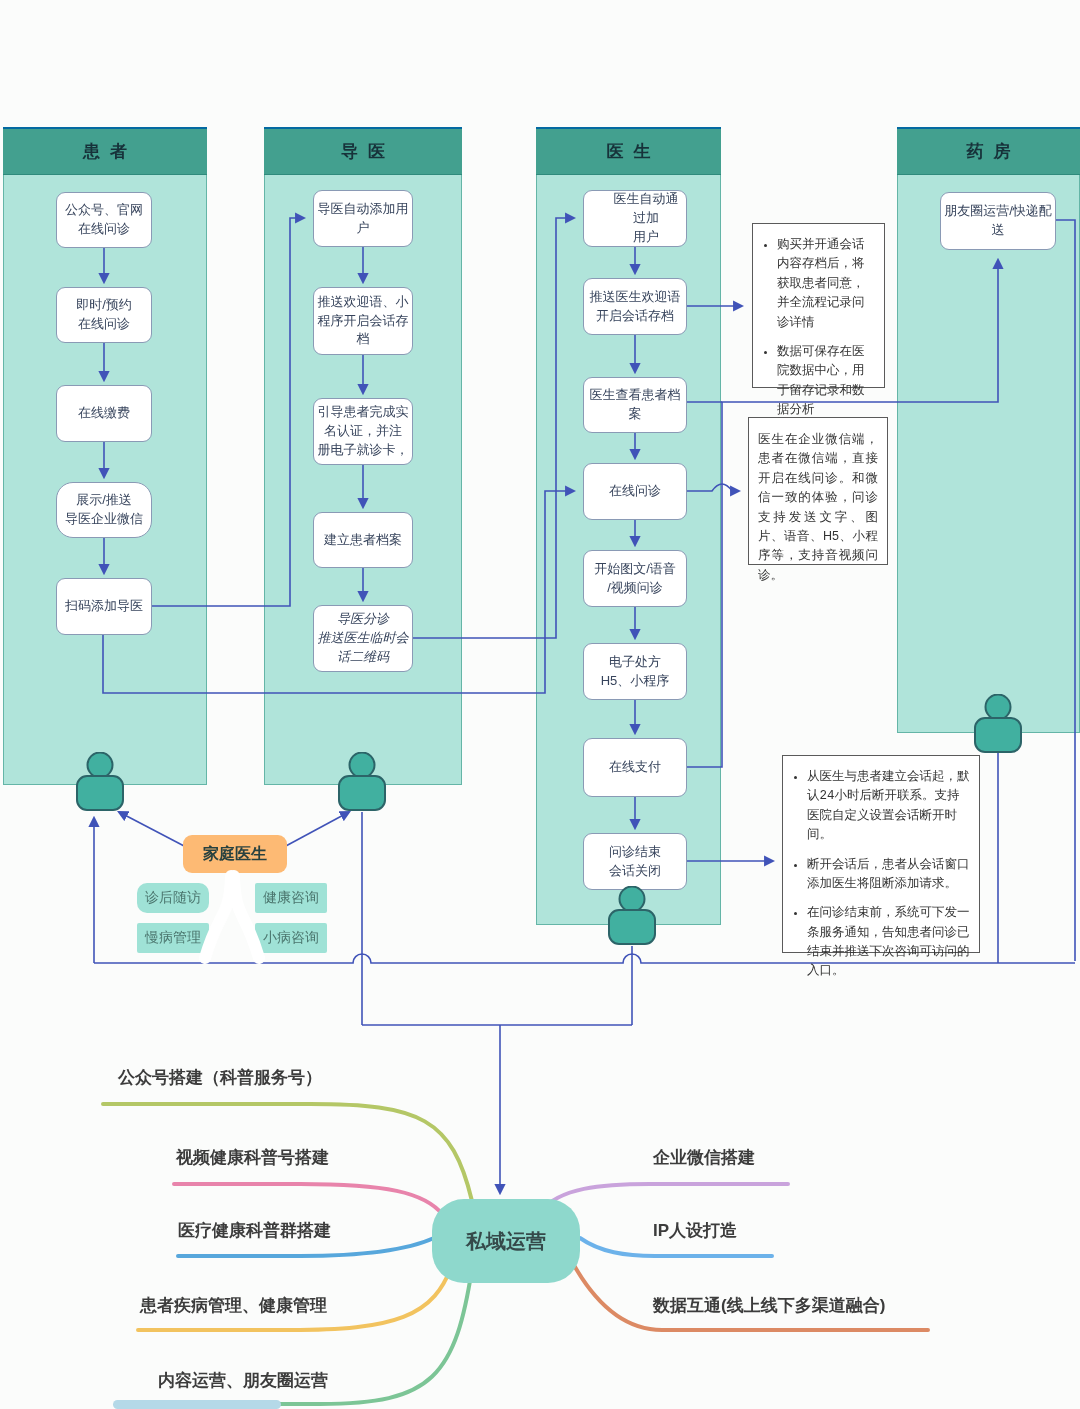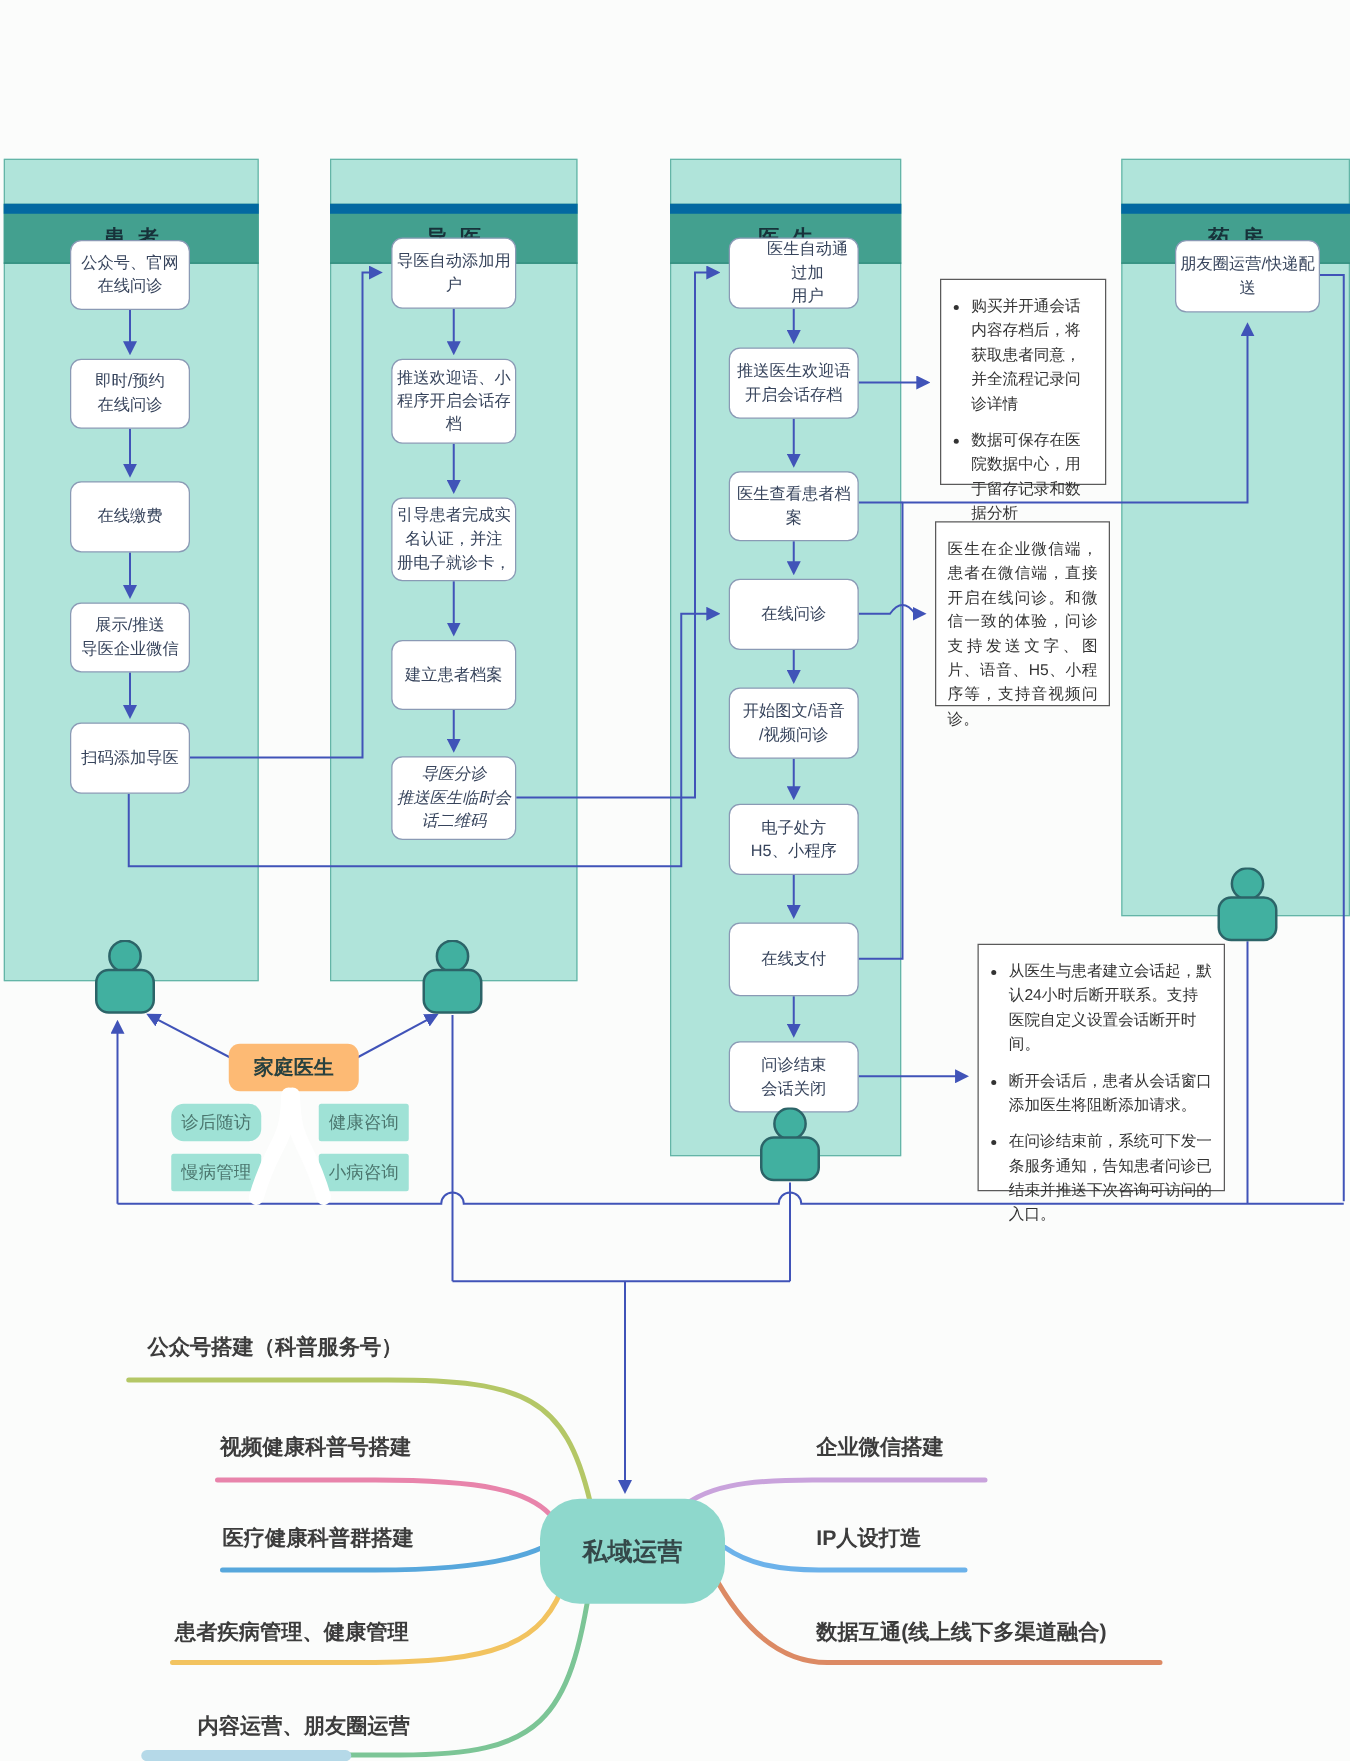--- a/index.html
+++ b/index.html
@@ -2,31 +2,31 @@
 <html><head>
 <meta charset="utf-8">
 <style>
   html,body{margin:0;padding:0;background:#ffffff;}
   .canvas{position:relative;width:1080px;height:1409px;background:#fbfcfb;
           font-family:"Liberation Sans",sans-serif;overflow:hidden;}
   .title{position:absolute;top:16px;left:0;width:100%;text-align:center;
          font-size:37px;font-weight:600;color:#151515;letter-spacing:3px;z-index:2;}
   .lane{position:absolute;background:#b0e4da;border:1px solid #64b5a7;box-sizing:border-box;z-index:0;}
   .lane-header{position:absolute;left:-1px;right:-1px;top:-1px;height:48px;background:#43a08f;
-               border-top:8px solid #0369a1;border-bottom:1px solid #2f8a7c;box-sizing:border-box;
+               border-top:2px solid #0369a1;border-bottom:1px solid #2f8a7c;box-sizing:border-box;
                display:flex;align-items:center;justify-content:center;
-               font-size:17px;font-weight:700;color:#17323a;letter-spacing:10px;text-indent:10px;margin-top:36px;}
+               font-size:17px;font-weight:700;color:#17323a;letter-spacing:10px;text-indent:10px;}
   .flow-box{position:absolute;background:#ffffff;border:1.5px solid #8a9ab5;border-radius:9px;
             display:flex;align-items:center;justify-content:center;text-align:center;
             font-size:13px;color:#37445c;line-height:1.45;z-index:2;box-sizing:border-box;
             white-space:pre-line;padding:2px;}
   .note{position:absolute;background:#ffffff;border:1px solid #5a5a5a;color:#333333;
         font-size:12.5px;line-height:1.55;z-index:2;padding:12px 9px 4px 9px;box-sizing:border-box;}
   .note ul{margin:0;padding-left:15px;}
-  .note li{margin-bottom:10px;}
+  .note li{margin-bottom:10px;font-family:Liberation Mono, monospace;}
   .note p{margin:0;text-align:justify;}
   .family-label{position:absolute;left:183px;top:835px;width:104px;height:38px;background:#fdba74;
                 border-radius:9px;display:flex;align-items:center;justify-content:center;
                 font-size:16px;font-weight:700;color:#28413f;z-index:2;}
   .family-item{position:absolute;width:72px;height:30px;background:#9fe2d6;border-radius:2px;
                display:flex;align-items:center;justify-content:center;font-size:14px;color:#4b766e;z-index:2;}
   .mm-center{position:absolute;left:432px;top:1199px;width:148px;height:84px;background:#8ed8cc;
              border-radius:32px;display:flex;align-items:center;justify-content:center;
              font-size:20px;font-weight:700;color:#35494a;z-index:3;}
   .mm-label{position:absolute;white-space:nowrap;font-size:17px;font-weight:700;color:#3c3c3c;z-index:3;}
@@ -44,21 +44,21 @@
 
   <div id="lanes">
       <div class="lane" style="left: 3px; top: 127px; width: 204px; height: 658px;">
         <div class="lane-header">患者</div>
       </div>
       <div class="flow-box" style="left: 56px; top: 192px; width: 96px; height: 56px;">公众号、官网
 在线问诊</div>
       <div class="flow-box" style="left: 56px; top: 287px; width: 96px; height: 56px;">即时/预约
 在线问诊</div>
       <div class="flow-box" style="left: 56px; top: 385px; width: 96px; height: 57px;">在线缴费</div>
-      <div class="flow-box" style="left: 56px; top: 482px; width: 96px; height: 56px;">展示/推送
+      <div class="flow-box" style="left: 56px; top: 482px; width: 96px; height: 56px; border-radius: 17px;">展示/推送
 导医企业微信</div>
       <div class="flow-box" style="left: 56px; top: 578px; width: 96px; height: 57px;">扫码添加导医</div>
       <div class="lane" style="left: 264px; top: 127px; width: 198px; height: 658px;">
         <div class="lane-header">导医</div>
       </div>
       <div class="flow-box" style="left: 313px; top: 190px; width: 100px; height: 57px;">导医自动添加用
 户</div>
       <div class="flow-box" style="left: 313px; top: 287px; width: 100px; height: 68px;">推送欢迎语、小
 程序开启会话存
 档</div>

